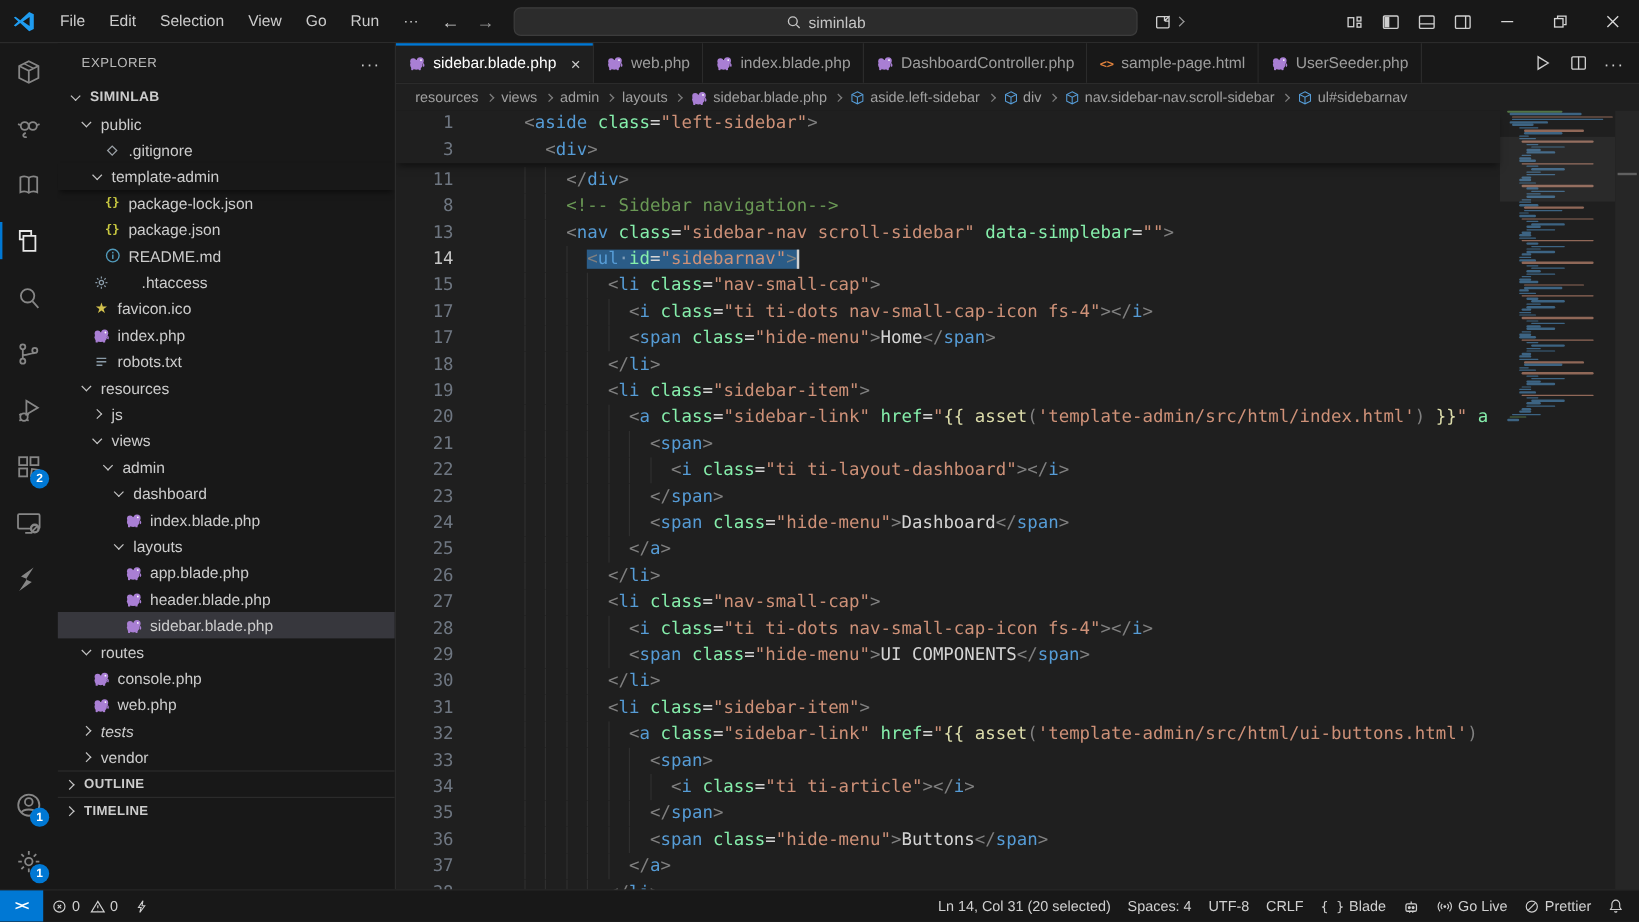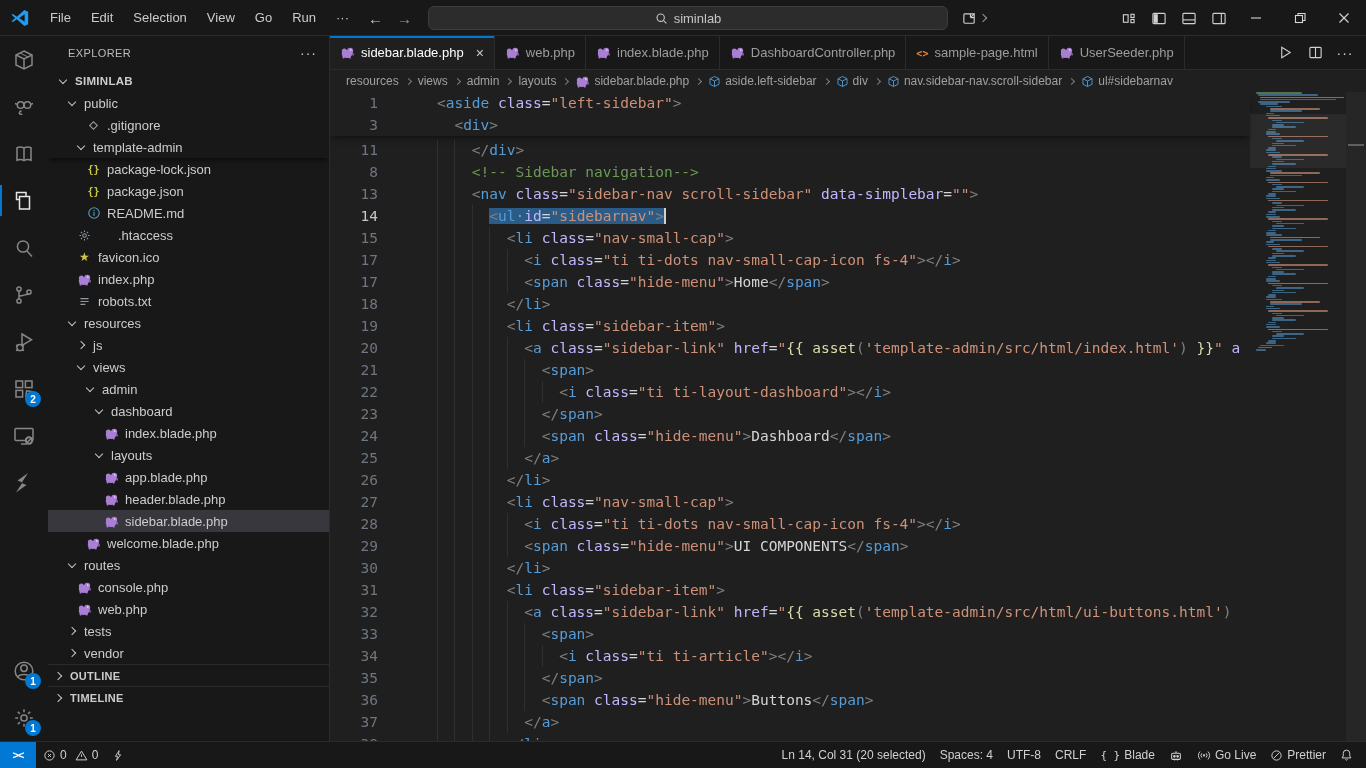--- a/index.html
+++ b/index.html
@@ -71,21 +71,21 @@
 
   
   .codewrap{position:relative;flex:1;overflow:hidden;font-family:"DejaVu Sans Mono",monospace;
     font-size:14.5px;line-height:22px}
   .lines{position:absolute;left:0;right:116px;top:0;padding-top:47px}
   .crow{position:relative;height:22px;display:flex;overflow:hidden}
   .num{width:48px;text-align:right;color:#6e7681;flex:none;z-index:1}
   .num.activeln{color:#c6c6c6}
   .ctxt{margin-left:24px;white-space:pre;position:relative;z-index:1}
   .guide{position:absolute;top:0;bottom:0;border-left:1px solid #2f2f2f;z-index:0}
-  .tk.p{color:#808080}.tk.t{color:#569cd6}.tk.a{color:#c4b5fd}.tk.o{color:#d4d4d4}
+  .tk.p{color:#808080}.tk.t{color:#569cd6}.tk.a{color:#86efac}.tk.o{color:#d4d4d4}
   .tk.w{color:#d4d4d4}.tk.s{color:#ce9178}.tk.c{color:#6a9955}.tk.f{color:#dcdcaa}.tk.y{color:#dcdcaa}
   .tk.dot{color:rgba(255,255,255,.4)}
   .selbox{background:#2b5c87;border-right:2px solid #d0d0d0}
   .sticky{position:absolute;left:0;right:116px;top:0;background:#1f1f1f;z-index:3;
     box-shadow:0 4px 6px -2px rgba(0,0,0,.5)}
 
   
   .minimap{position:absolute;top:0;bottom:0;right:20px;width:96px;z-index:2}
   .mrow{border-radius:1px}
   .mm-slider{position:absolute;left:0;right:0;top:22px;height:54px;background:rgba(255,255,255,.05)}
@@ -439,73 +439,57 @@
                 <circle cx="4.6" cy="5.4" r="2.7"></circle>
                 <rect x="2.8" y="10.6" width="2" height="2.8" rx=".5"></rect>
                 <rect x="9.4" y="10.6" width="2" height="2.8" rx=".5"></rect>
                 <path d="M13.5 7c1.3.6 1.6 2.5.7 3.6l-1.2-.8c.5-.7.5-1.9-.2-2.3z"></path>
               </g>
               <circle cx="11.6" cy="4.4" r=".8" fill="#fff"></circle>
             </svg>
           </span>
           <span>sidebar.blade.php</span>
         </div>
-        <div class="row22" style="padding-left: 36px;">
+        <div class="row22" style="padding-left: 18px;">
+          <span class="chv open"></span>
+          <span>routes</span>
+        </div>
+        <div class="row22" style="padding-left: 27px;">
           <span class="tree-icon">
             <svg width="15" height="13" viewBox="0 0 16 14">
               <g fill="#a97fd4">
                 <ellipse cx="7.4" cy="8.6" rx="5.6" ry="4.4"></ellipse>
                 <circle cx="10.9" cy="5" r="3.2"></circle>
                 <circle cx="4.6" cy="5.4" r="2.7"></circle>
                 <rect x="2.8" y="10.6" width="2" height="2.8" rx=".5"></rect>
                 <rect x="9.4" y="10.6" width="2" height="2.8" rx=".5"></rect>
                 <path d="M13.5 7c1.3.6 1.6 2.5.7 3.6l-1.2-.8c.5-.7.5-1.9-.2-2.3z"></path>
               </g>
               <circle cx="11.6" cy="4.4" r=".8" fill="#fff"></circle>
             </svg>
           </span>
-          <span>welcome.blade.php</span>
-        </div>
-        <div class="row22" style="padding-left: 18px;">
-          <span class="chv open"></span>
-          <span>routes</span>
+          <span>console.php</span>
         </div>
         <div class="row22" style="padding-left: 27px;">
           <span class="tree-icon">
             <svg width="15" height="13" viewBox="0 0 16 14">
               <g fill="#a97fd4">
                 <ellipse cx="7.4" cy="8.6" rx="5.6" ry="4.4"></ellipse>
                 <circle cx="10.9" cy="5" r="3.2"></circle>
                 <circle cx="4.6" cy="5.4" r="2.7"></circle>
                 <rect x="2.8" y="10.6" width="2" height="2.8" rx=".5"></rect>
                 <rect x="9.4" y="10.6" width="2" height="2.8" rx=".5"></rect>
                 <path d="M13.5 7c1.3.6 1.6 2.5.7 3.6l-1.2-.8c.5-.7.5-1.9-.2-2.3z"></path>
               </g>
               <circle cx="11.6" cy="4.4" r=".8" fill="#fff"></circle>
             </svg>
           </span>
-          <span>console.php</span>
-        </div>
-        <div class="row22" style="padding-left: 27px;">
-          <span class="tree-icon">
-            <svg width="15" height="13" viewBox="0 0 16 14">
-              <g fill="#a97fd4">
-                <ellipse cx="7.4" cy="8.6" rx="5.6" ry="4.4"></ellipse>
-                <circle cx="10.9" cy="5" r="3.2"></circle>
-                <circle cx="4.6" cy="5.4" r="2.7"></circle>
-                <rect x="2.8" y="10.6" width="2" height="2.8" rx=".5"></rect>
-                <rect x="9.4" y="10.6" width="2" height="2.8" rx=".5"></rect>
-                <path d="M13.5 7c1.3.6 1.6 2.5.7 3.6l-1.2-.8c.5-.7.5-1.9-.2-2.3z"></path>
-              </g>
-              <circle cx="11.6" cy="4.4" r=".8" fill="#fff"></circle>
-            </svg>
-          </span>
           <span>web.php</span>
         </div>
-        <div class="row22" style="padding-left: 18px;">
+        <div class="row22" style="padding-left: 18px; font-style: italic;">
           <span class="chv closed"></span>
           <span>tests</span>
         </div>
         <div class="row22" style="padding-left: 18px;">
           <span class="chv closed"></span>
           <span>vendor</span>
         </div>
       </div>
     <div id="treesections">
         <div class="section-row">

